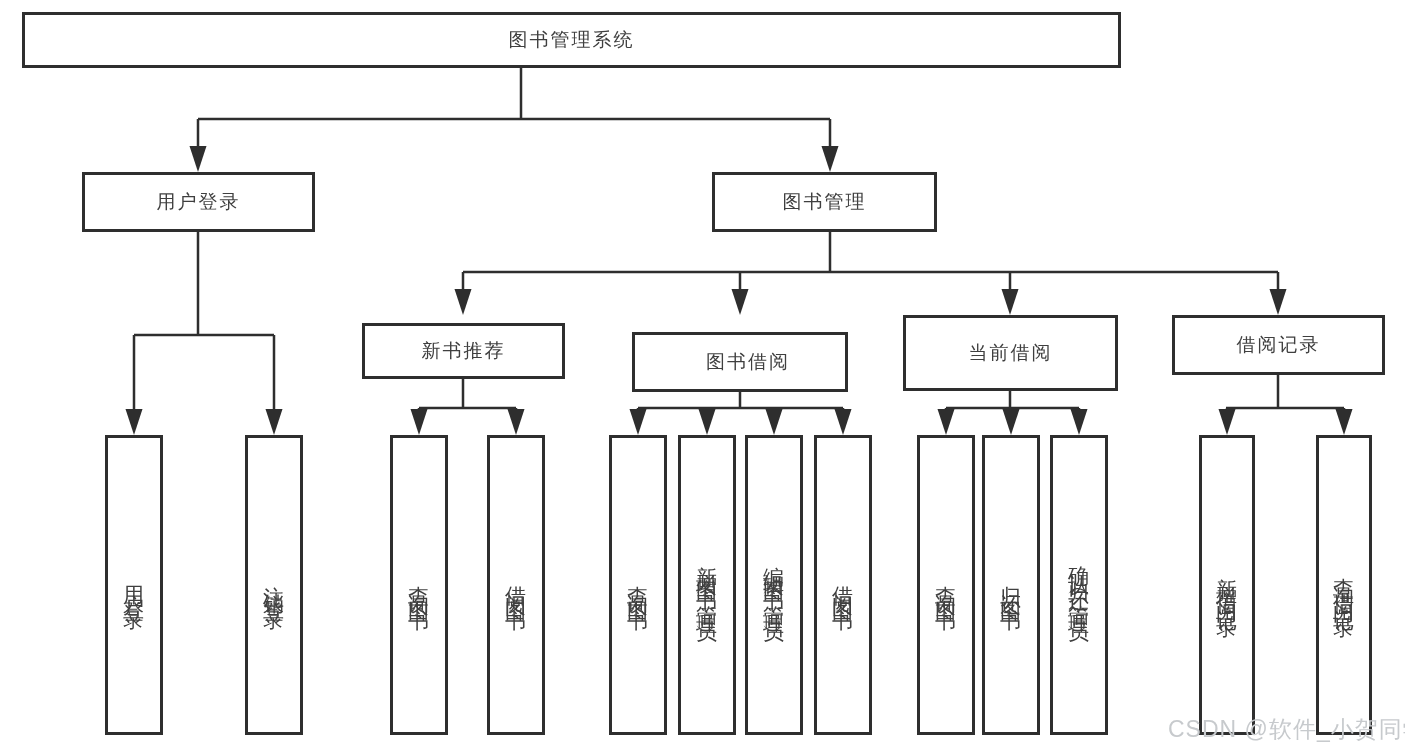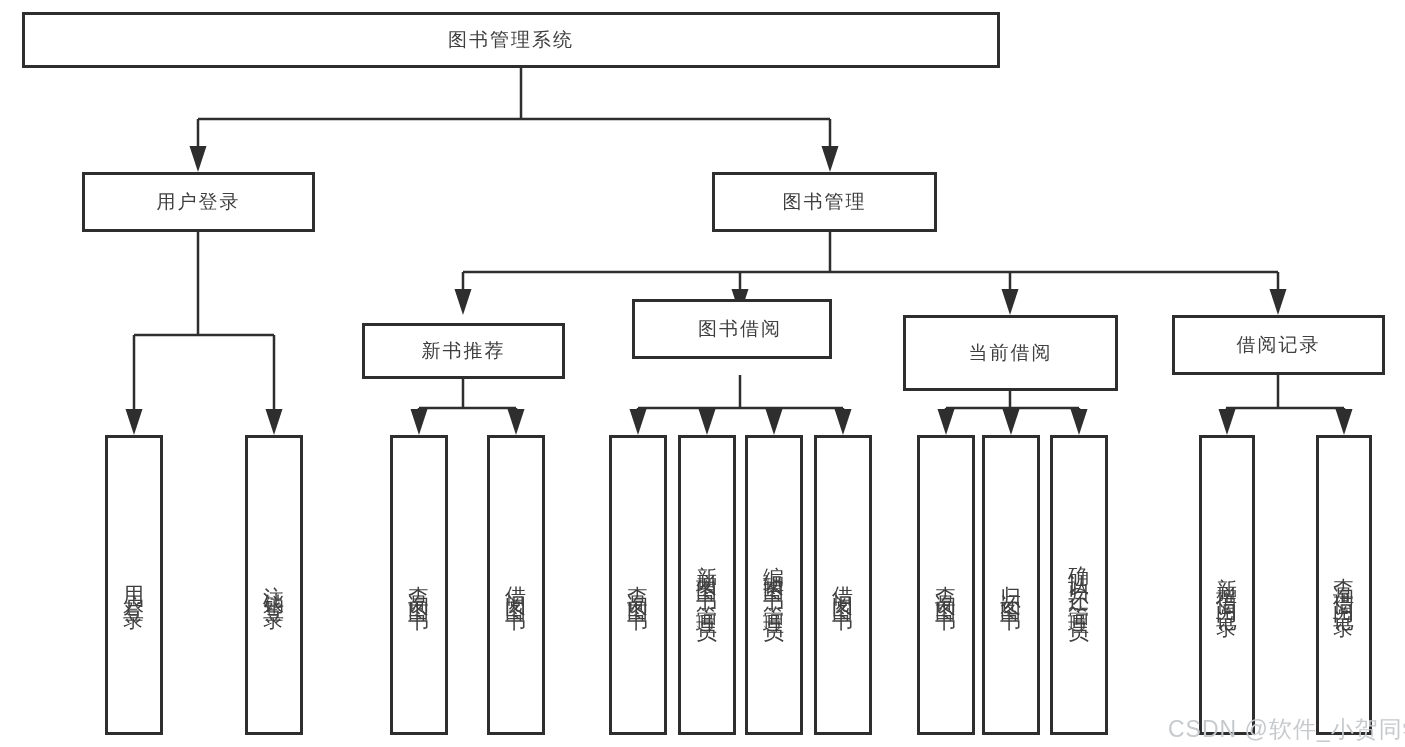--- a/index.html
+++ b/index.html
@@ -89,27 +89,27 @@
       <polygon points="765.5,409 782.5,409 774,435"></polygon>
       <polygon points="834.5,409 851.5,409 843,435"></polygon>
       <polygon points="937.5,409 954.5,409 946,435"></polygon>
       <polygon points="1002.5,409 1019.5,409 1011,435"></polygon>
       <polygon points="1070.5,409 1087.5,409 1079,435"></polygon>
       <polygon points="1218.5,409 1235.5,409 1227,435"></polygon>
       <polygon points="1335.5,409 1352.5,409 1344,435"></polygon>
     </g>
   </svg>
 
-  <div class="node root-node" style="left:22px; top:12px; width:978px; height:56px;">图书管理系统</div>
+  <div class="node root-node" style="left:22px; top:12px; width:1099px; height:56px;">图书管理系统</div>
 
   <div class="node h-node" style="left:82px; top:172px; width:233px; height:60px;">用户登录</div>
   <div class="node h-node" style="left:712px; top:172px; width:225px; height:60px;">图书管理</div>
 
   <div class="node h-node" style="left:362px; top:315px; width:203px; height:56px;margin-top:8px;">新书推荐</div>
-  <div class="node h-node" style="left:632px; top:299px; width:200px; height:60px;padding-left:16px;">图书借阅</div>
+  <div class="node h-node" style="left:632px; top:332px; width:216px; height:60px;padding-left:16px;">图书借阅</div>
   <div class="node h-node" style="left:903px; top:315px; width:215px; height:76px;">当前借阅</div>
   <div class="node h-node" style="left:1172px; top:315px; width:213px; height:60px;">借阅记录</div>
 
   <div class="node v-node" style="left:105px; top:435px; width:58px; height:300px;">用户登录</div>
   <div class="node v-node" style="left:245px; top:435px; width:58px; height:300px;">注销登录</div>
 
   <div class="node v-node" style="left:390px; top:435px; width:58px; height:300px;">查询图书</div>
   <div class="node v-node" style="left:487px; top:435px; width:58px; height:300px;">借阅图书</div>
 
   <div class="node v-node" style="left:609px; top:435px; width:58px; height:300px;">查询图书</div>

